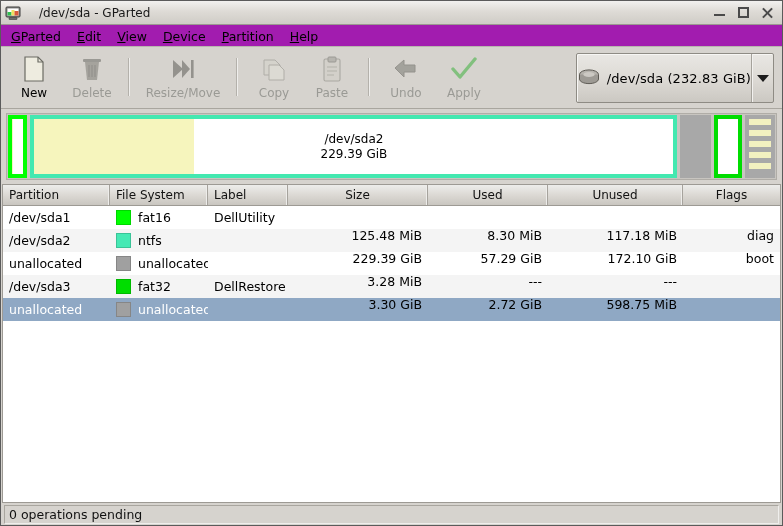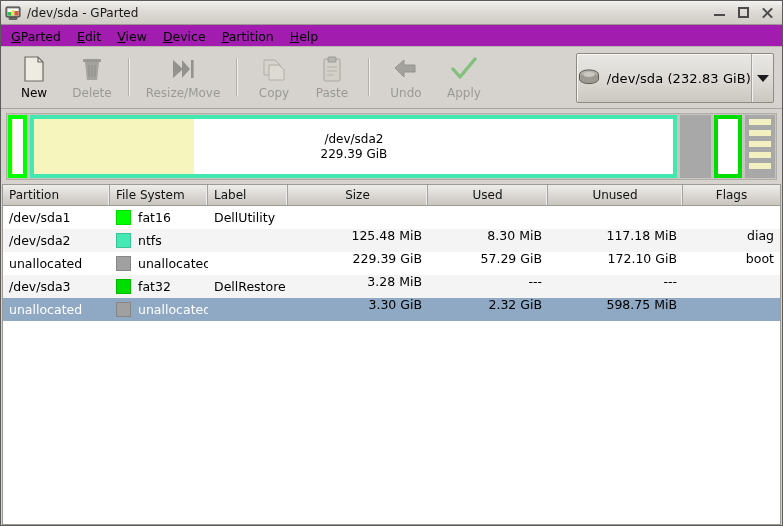--- a/index.html
+++ b/index.html
@@ -27,20 +27,21 @@
   
   .titlebar {
     height: 24px;
     flex: 0 0 24px;
     background: linear-gradient(to bottom, #f2f1ef 0%, #dedbd6 45%, #cfccc6 100%);
     border-bottom: 1px solid #9b9890;
     display: flex;
     align-items: center;
     padding: 0 2px 0 4px;
     box-sizing: border-box;
+    gap: 12px;
   }
   .title-icon {
     width: 16px; height: 16px;
     margin-right: 6px;
     flex: 0 0 16px;
     position: relative;
   }
   .title-text {
     font-size: 12px;
     color: #1a1a1a;
@@ -540,33 +541,36 @@
           <div class="td c6 right"></div>
         </div>
         <div class="trow alt">
           <div class="td c0">/dev/sda3</div>
           <div class="td c1 fs">
             <span class="swatch" style="background: rgb(0, 221, 0);"></span>
             <span>fat32</span>
           </div>
           <div class="td c2">DellRestore</div>
           <div class="td c3 right">3.30 GiB</div>
-          <div class="td c4 right">2.32 GiB</div>
+          <div class="td c4 right">2.72 GiB</div>
           <div class="td c5 right">598.75 MiB</div>
           <div class="td c6 right"></div>
         </div>
         <div class="trow sel">
           <div class="td c0">unallocated</div>
           <div class="td c1 fs">
             <span class="swatch" style="background: rgb(160, 160, 160);"></span>
             <span>unallocated</span>
           </div>
           <div class="td c2"></div>
           <div class="td c3 right">8.65 MiB</div>
           <div class="td c4 right">---</div>
           <div class="td c5 right">---</div>
           <div class="td c6 right"></div>
         </div>
       </div>
   </div>
 
+  <div class="statusbar">
+    <div class="status-field">0 operations pending</div>
+  </div>
 
 </div>
 
 </body></html>

